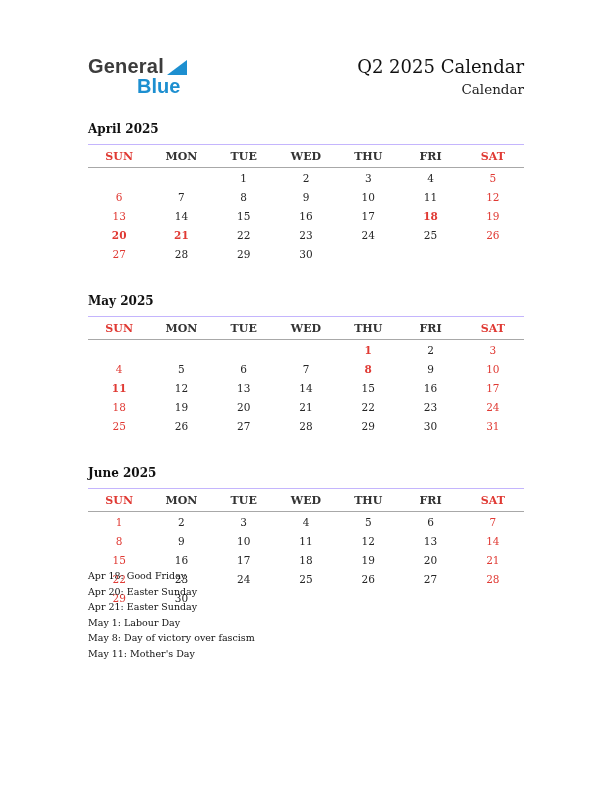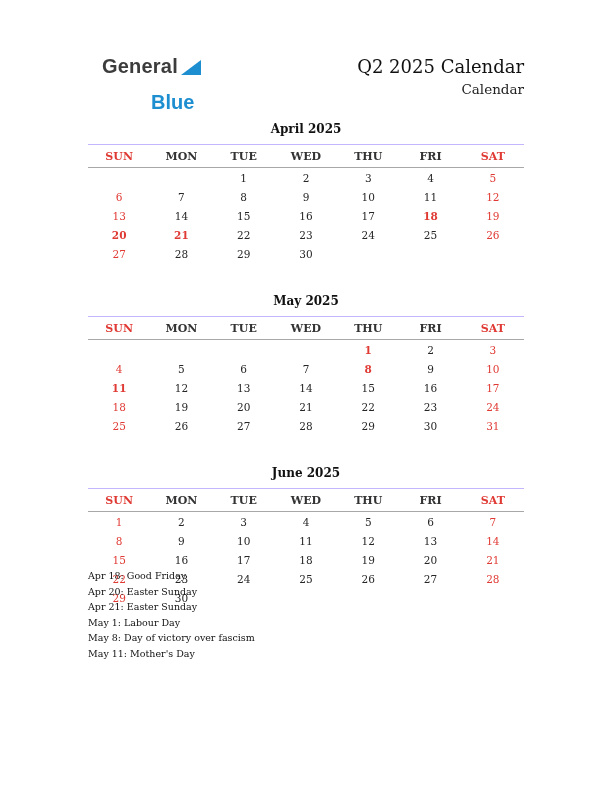--- a/index.html
+++ b/index.html
@@ -8,46 +8,46 @@
     background:#ffffff;
     font-family:"DejaVu Serif", serif;
     color:#1a1a1a;
     position:relative;
     overflow:hidden;
   }
   .page { position:absolute; inset:0; }
 
   
   .logo {
-    position:absolute; left:102px; top:56px;
+    position:absolute; left:88px; top:56px;
     font-family:"Liberation Sans", sans-serif;
     line-height:1;
   }
   .logo-line1 { display:flex; align-items:flex-end; }
   .logo-general {
     font-size:20px; font-weight:bold; color:#3c3c3c; letter-spacing:0.2px;
   }
   .logo-triangle { margin-left:3px; margin-bottom:1px; }
   .logo-blue {
     font-size:20px; font-weight:bold; color:#1d8fd0;
-    margin-left:49px; margin-top:16px;
+    margin-left:49px; margin-top:0;
   }
 
   
   .header-block {
     position:absolute; right:88px; top:56px; text-align:right;
   }
   .page-title { font-size:18px; font-weight:normal; color:#111; }
   .page-subtitle { font-size:13.5px; color:#222; margin-top:4px; }
 
   
   #months { position:absolute; left:88px; top:122px; width:436px; }
   .month { margin-bottom:31px; }
   .month-title {
-    font-size:12px; font-weight:bold; text-align:center;
+    font-size:12px; font-weight:bold; text-align:left;
     margin-bottom:8px; color:#111;
   }
   table.cal { width:100%; border-collapse:collapse; table-layout:fixed; }
   table.cal th {
     font-size:11px; font-weight:bold; text-align:center;
     padding:5px 0 4px 0;
     border-top:1px solid #c4b5fd; border-bottom:1px solid #a8a8a8;
     color:var(--dark, #333);
   }
   table.cal th.wkend { color:var(--red, #e03a34); }

